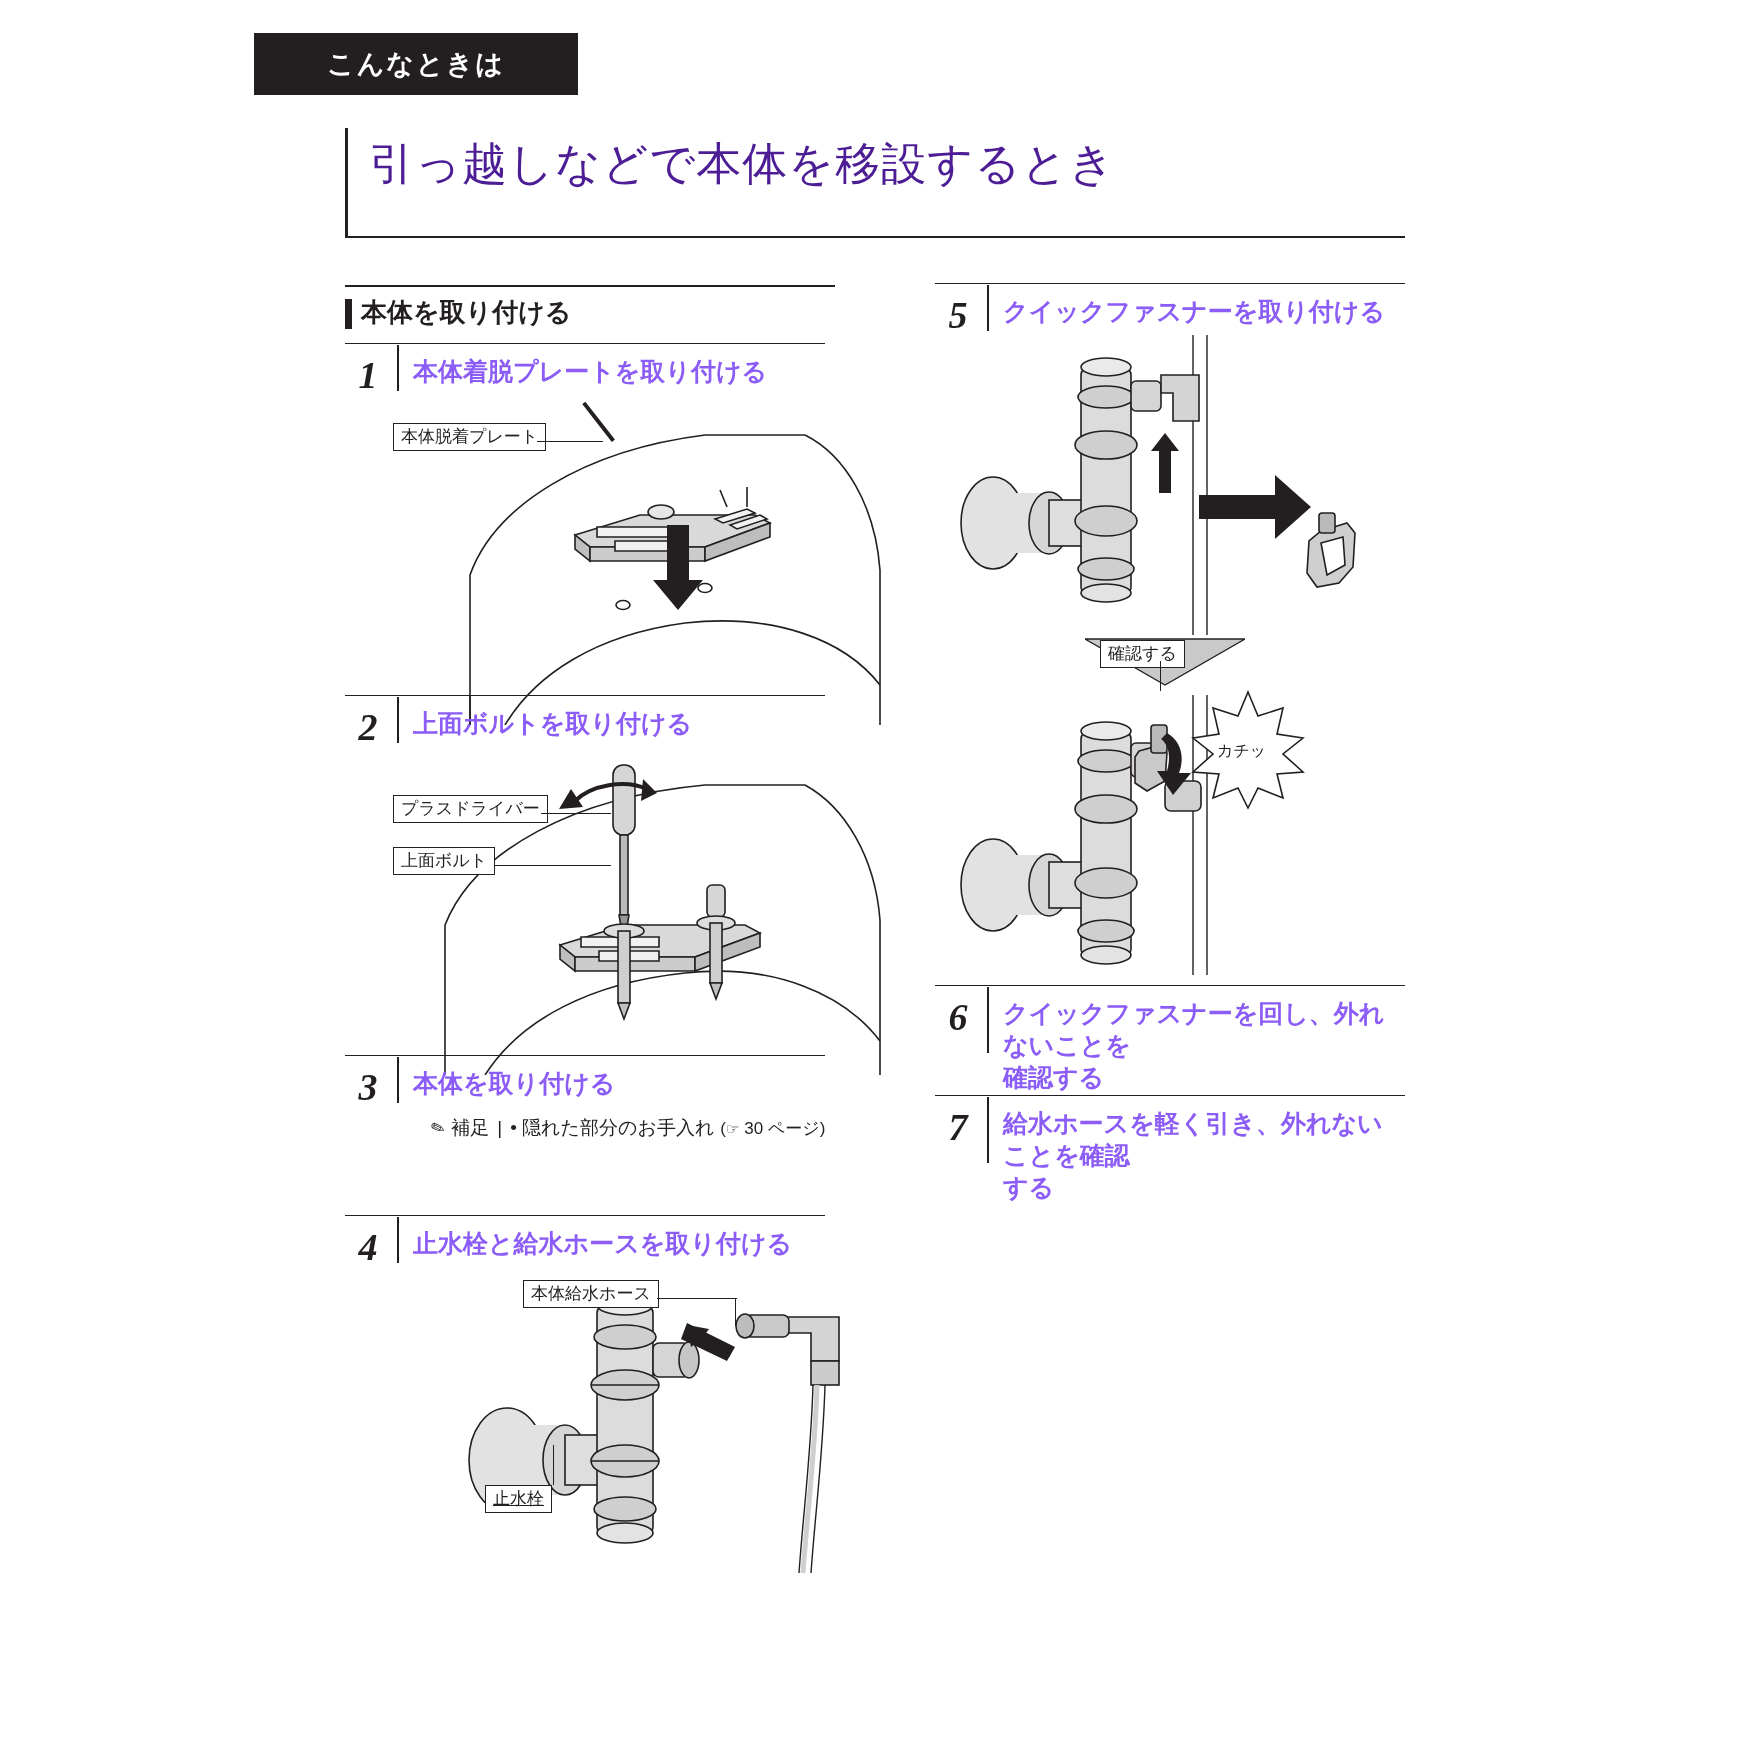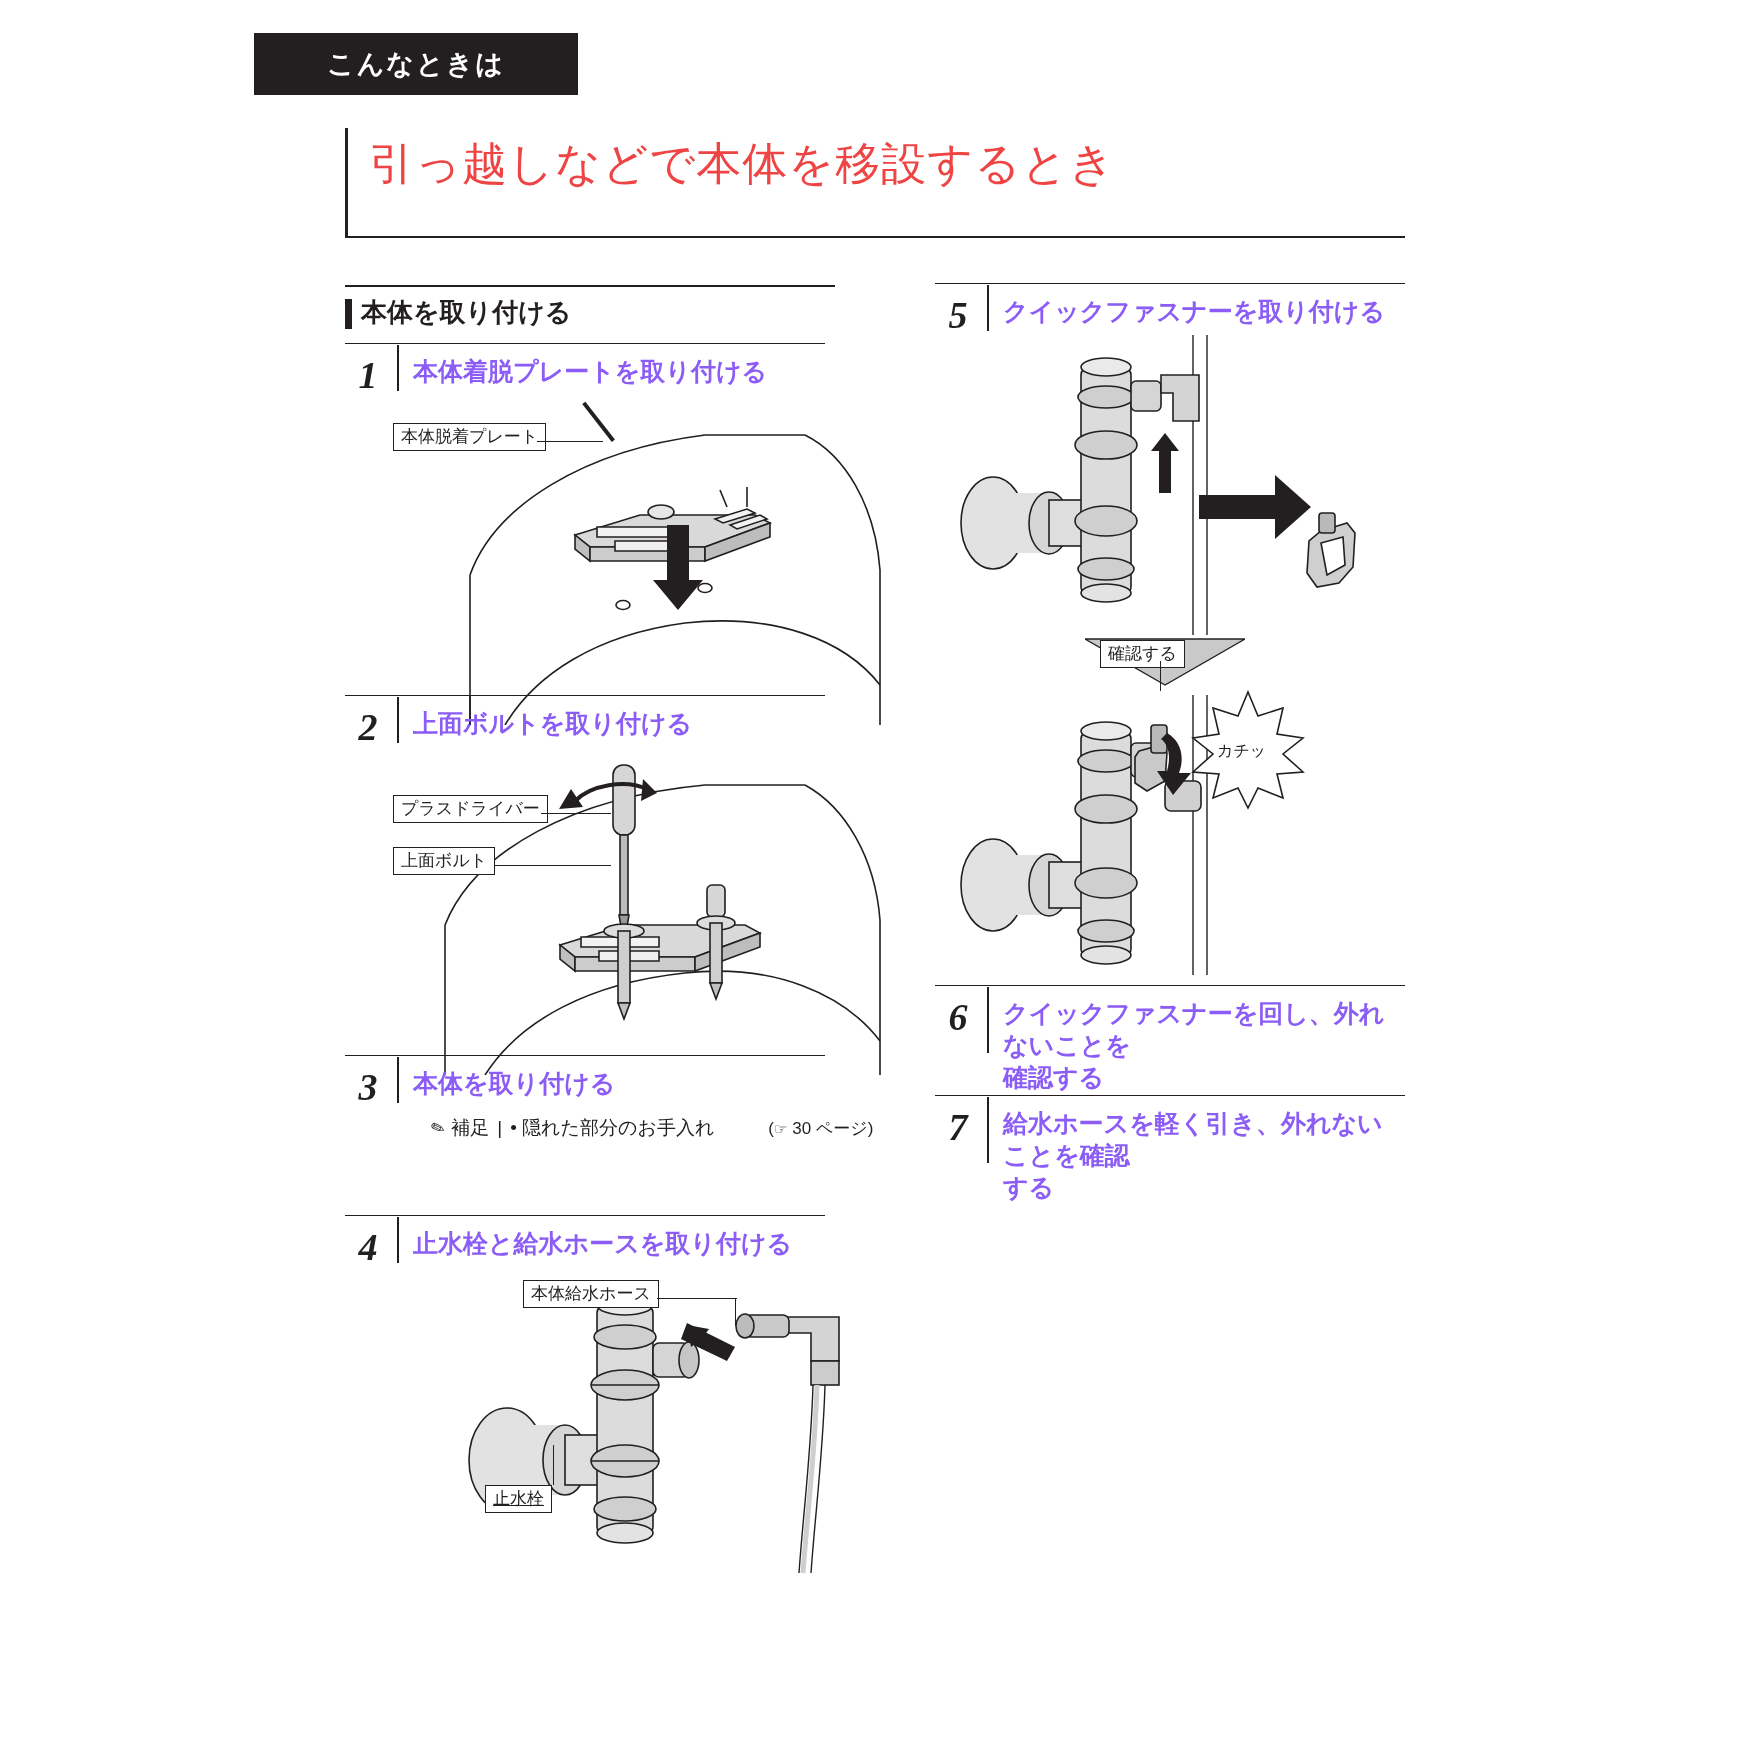--- a/index.html
+++ b/index.html
@@ -54,21 +54,21 @@
     height: 110px;
     background: #231f20;
   }
   .title-text {
     position: absolute;
     left: 24px;
     top: 6px;
     font-size: 45px;
     font-weight: 400;
     letter-spacing: 1px;
-    color: #ef4444;
+    color: #4c1d95;
     white-space: nowrap;
   }
   .title-bottom-rule {
     position: absolute;
     left: 0;
     top: 108px;
     width: 1060px;
     height: 2px;
     background: #231f20;
   }
@@ -174,21 +174,20 @@
     transform: rotate(-20deg);
     font-size: 17px;
   }
   .note .sep {
     display: inline-block;
     margin: 0 2px;
     color: #231f20;
   }
   .note .ref {
     font-size: 17px;
-    margin-left: 48px;
   }
   .note .ref .hand { font-size: 15px; }
 
   
   .callout {
     position: absolute;
     border: 1.6px solid #231f20;
     background: #ffffff;
     font-size: 17px;
     color: #231f20;

